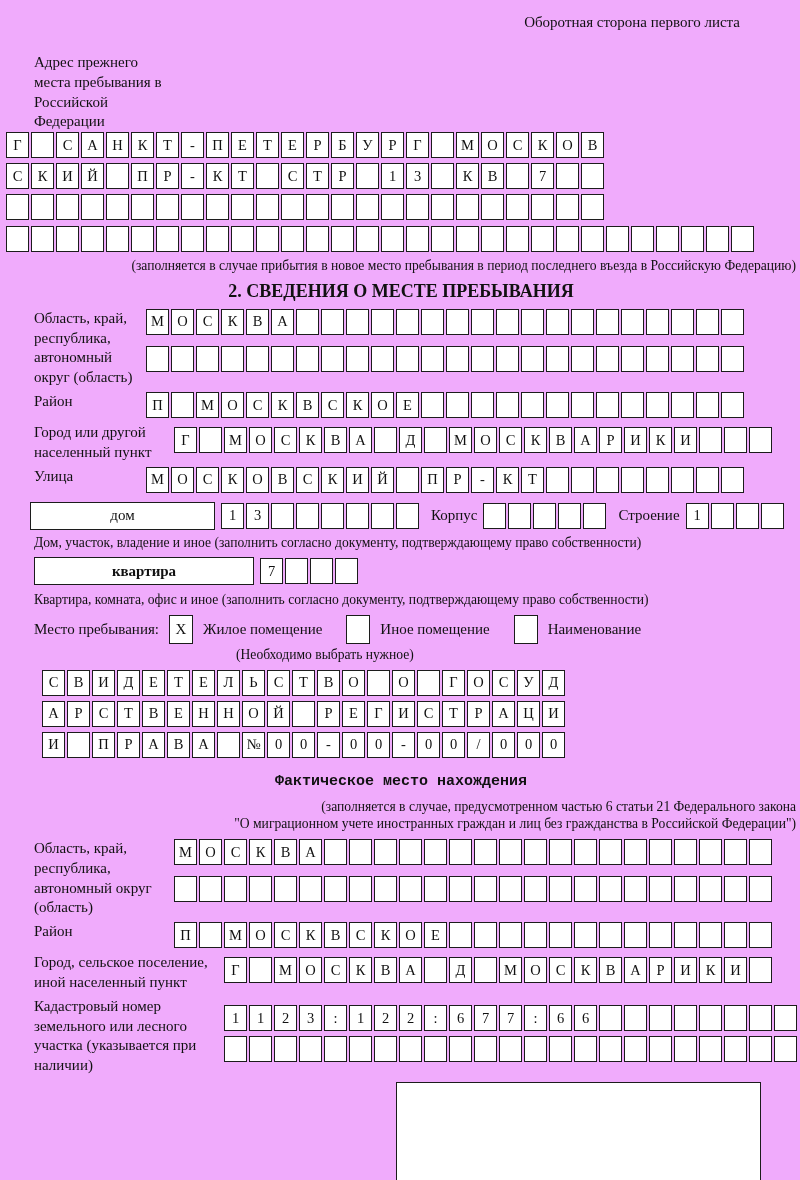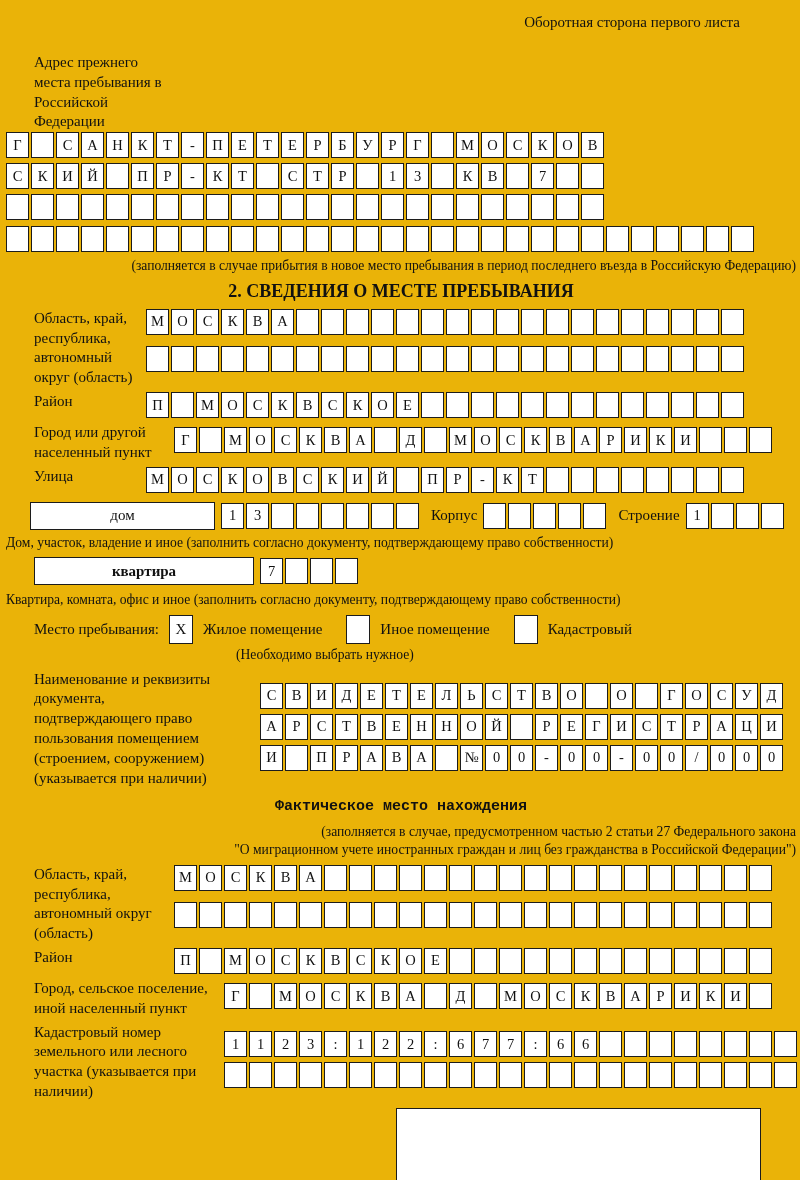--- a/index.html
+++ b/index.html
@@ -1,41 +1,41 @@
 <!DOCTYPE html>
 <html><head>
 <meta charset="utf-8">
 <style>
   html,body{margin:0;padding:0;background:#ffffff;}
   .page{
     width:800px;height:1180px;box-sizing:border-box;
     padding:14px 4px 0 6px;overflow:hidden;
     font-family:"Liberation Serif","DejaVu Serif",serif;
-    color:#111;background:#eab308;
+    color:#111;background:#f0abfc;
   }
   .page-title{text-align:right;padding-right:56px;font-size:15px;}
   .group{display:flex;align-items:flex-start;}
   .group.vcenter{align-items:center;}
   .flabel{font-size:15px;line-height:1.32;margin-left:28px;flex:none;}
   .w140{width:140px;}
   .w112{width:112px;}
   .w190{width:190px;}
   .rows{display:flex;flex-direction:column;}
   .cells{display:flex;flex:none;}
   .cells{margin-bottom:5px;}
   .cell{
     width:23px;height:26px;box-sizing:border-box;flex:none;
     border:1.6px solid #1c1c1c;margin-right:2px;
     display:flex;align-items:center;justify-content:center;
     font-size:14.5px;background:#fff;
   }
   .fullrow{margin-left:0;margin-top:1px;}
   .note{font-size:13.6px;line-height:1.3;}
   .note.center{text-align:right;font-family:Liberation Serif, serif;}
-  .note.left{}
+  .note.left{margin-left:28px;}
   .h2{font-size:18px;font-weight:bold;text-align:center;margin:6px 0 7px 0;}
   .h3{font-size:15px;font-weight:bold;text-align:center;margin:10px 0 8px 0;font-family:Liberation Mono, monospace;}
   .widebox{
     box-sizing:border-box;border:1.6px solid #1c1c1c;height:28px;
     display:flex;align-items:center;justify-content:center;
     font-size:15px;flex:none;background:#fff;
   }
   .inline-label{font-size:15px;flex:none;padding:0 6px 0 10px;}
   .cbox{
     width:24px;height:29px;box-sizing:border-box;border:1.6px solid #1c1c1c;
@@ -369,26 +369,25 @@
   </div>
   <div class="note left mt6">Квартира, комната, офис и иное (заполнить согласно документу, подтверждающему право собственности)</div>
 
   <div class="optrow">
     <span>Место пребывания:</span>
     <span class="cbox">X</span>
     <span class="opt-label">Жилое помещение</span>
     <span class="cbox"></span>
     <span class="opt-label">Иное помещение</span>
     <span class="cbox"></span>
-    <span class="opt-label">Кадастровый</span>
+    <span class="opt-label">Наименование</span>
   </div>
   <div class="note" style="margin-left:230px;">(Необходимо выбрать нужное)</div>
 
   <div class="group vcenter mt6">
-    <div class="flabel w190">Наименование и реквизиты документа, подтверждающего право пользования помещением (строением, сооружением) (указывается при наличии)</div>
     <div class="rows" style="margin-left:36px;">
       <div class="cells">
           <span class="cell">С</span>
           <span class="cell">В</span>
           <span class="cell">И</span>
           <span class="cell">Д</span>
           <span class="cell">Е</span>
           <span class="cell">Т</span>
           <span class="cell">Е</span>
           <span class="cell">Л</span>
@@ -449,21 +448,21 @@
           <span class="cell">0</span>
           <span class="cell">/</span>
           <span class="cell">0</span>
           <span class="cell">0</span>
           <span class="cell">0</span>
         </div>
     </div>
   </div>
 
   <div class="h3">Фактическое место нахождения</div>
-  <div class="note center">(заполняется в случае, предусмотренном частью 2 статьи 27 Федерального закона</div>
+  <div class="note center">(заполняется в случае, предусмотренном частью 6 статьи 21 Федерального закона</div>
   <div class="note center mb2">"О миграционном учете иностранных граждан и лиц без гражданства в Российской Федерации")</div>
 
   <div class="group mt6">
     <div class="flabel w140">Область, край, республика, автономный округ (область)</div>
     <div class="rows">
       <div class="cells">
           <span class="cell">М</span>
           <span class="cell">О</span>
           <span class="cell">С</span>
           <span class="cell">К</span>

